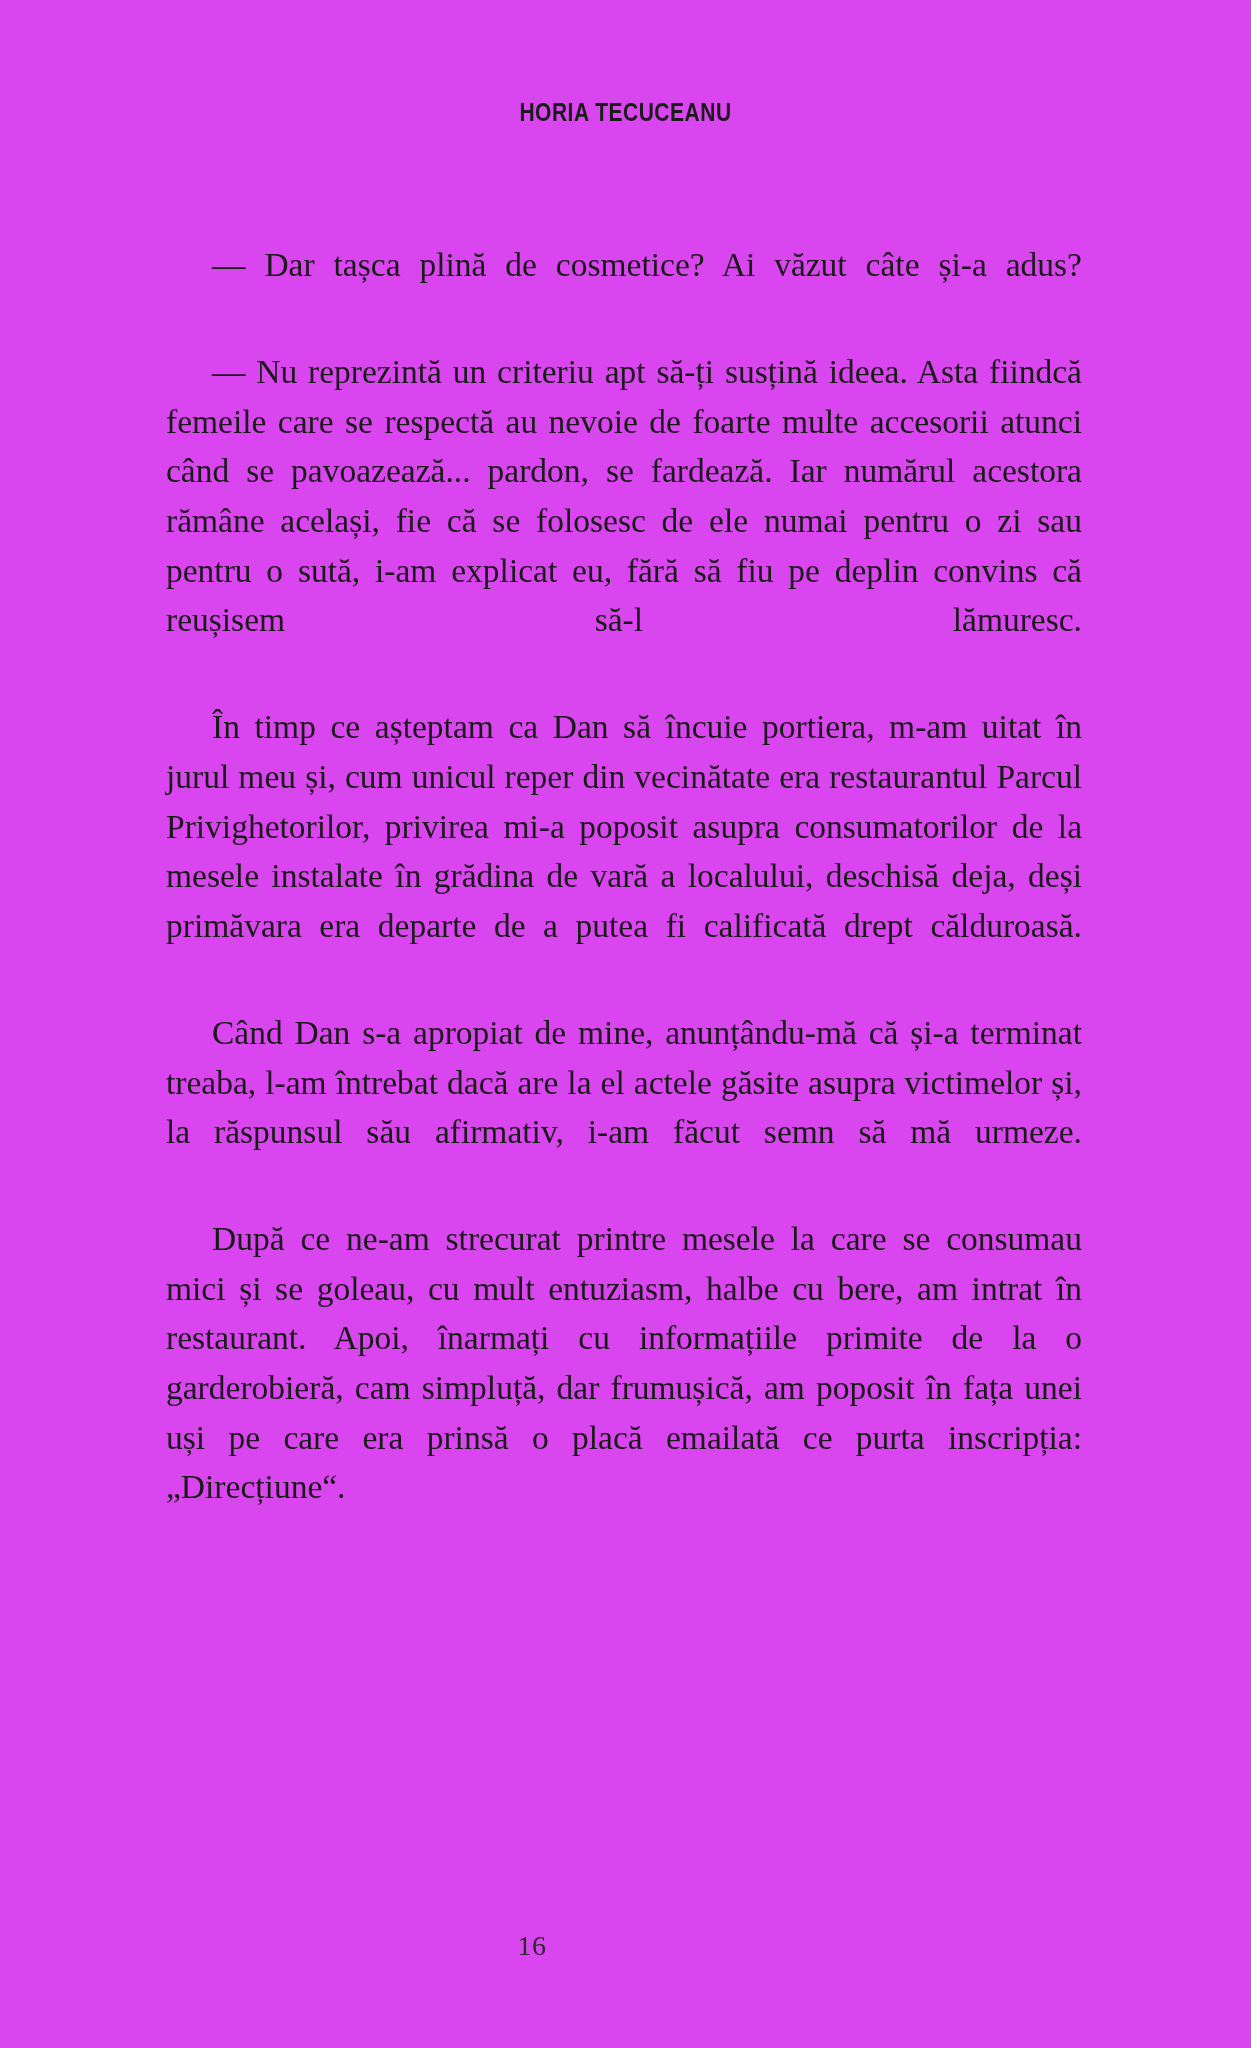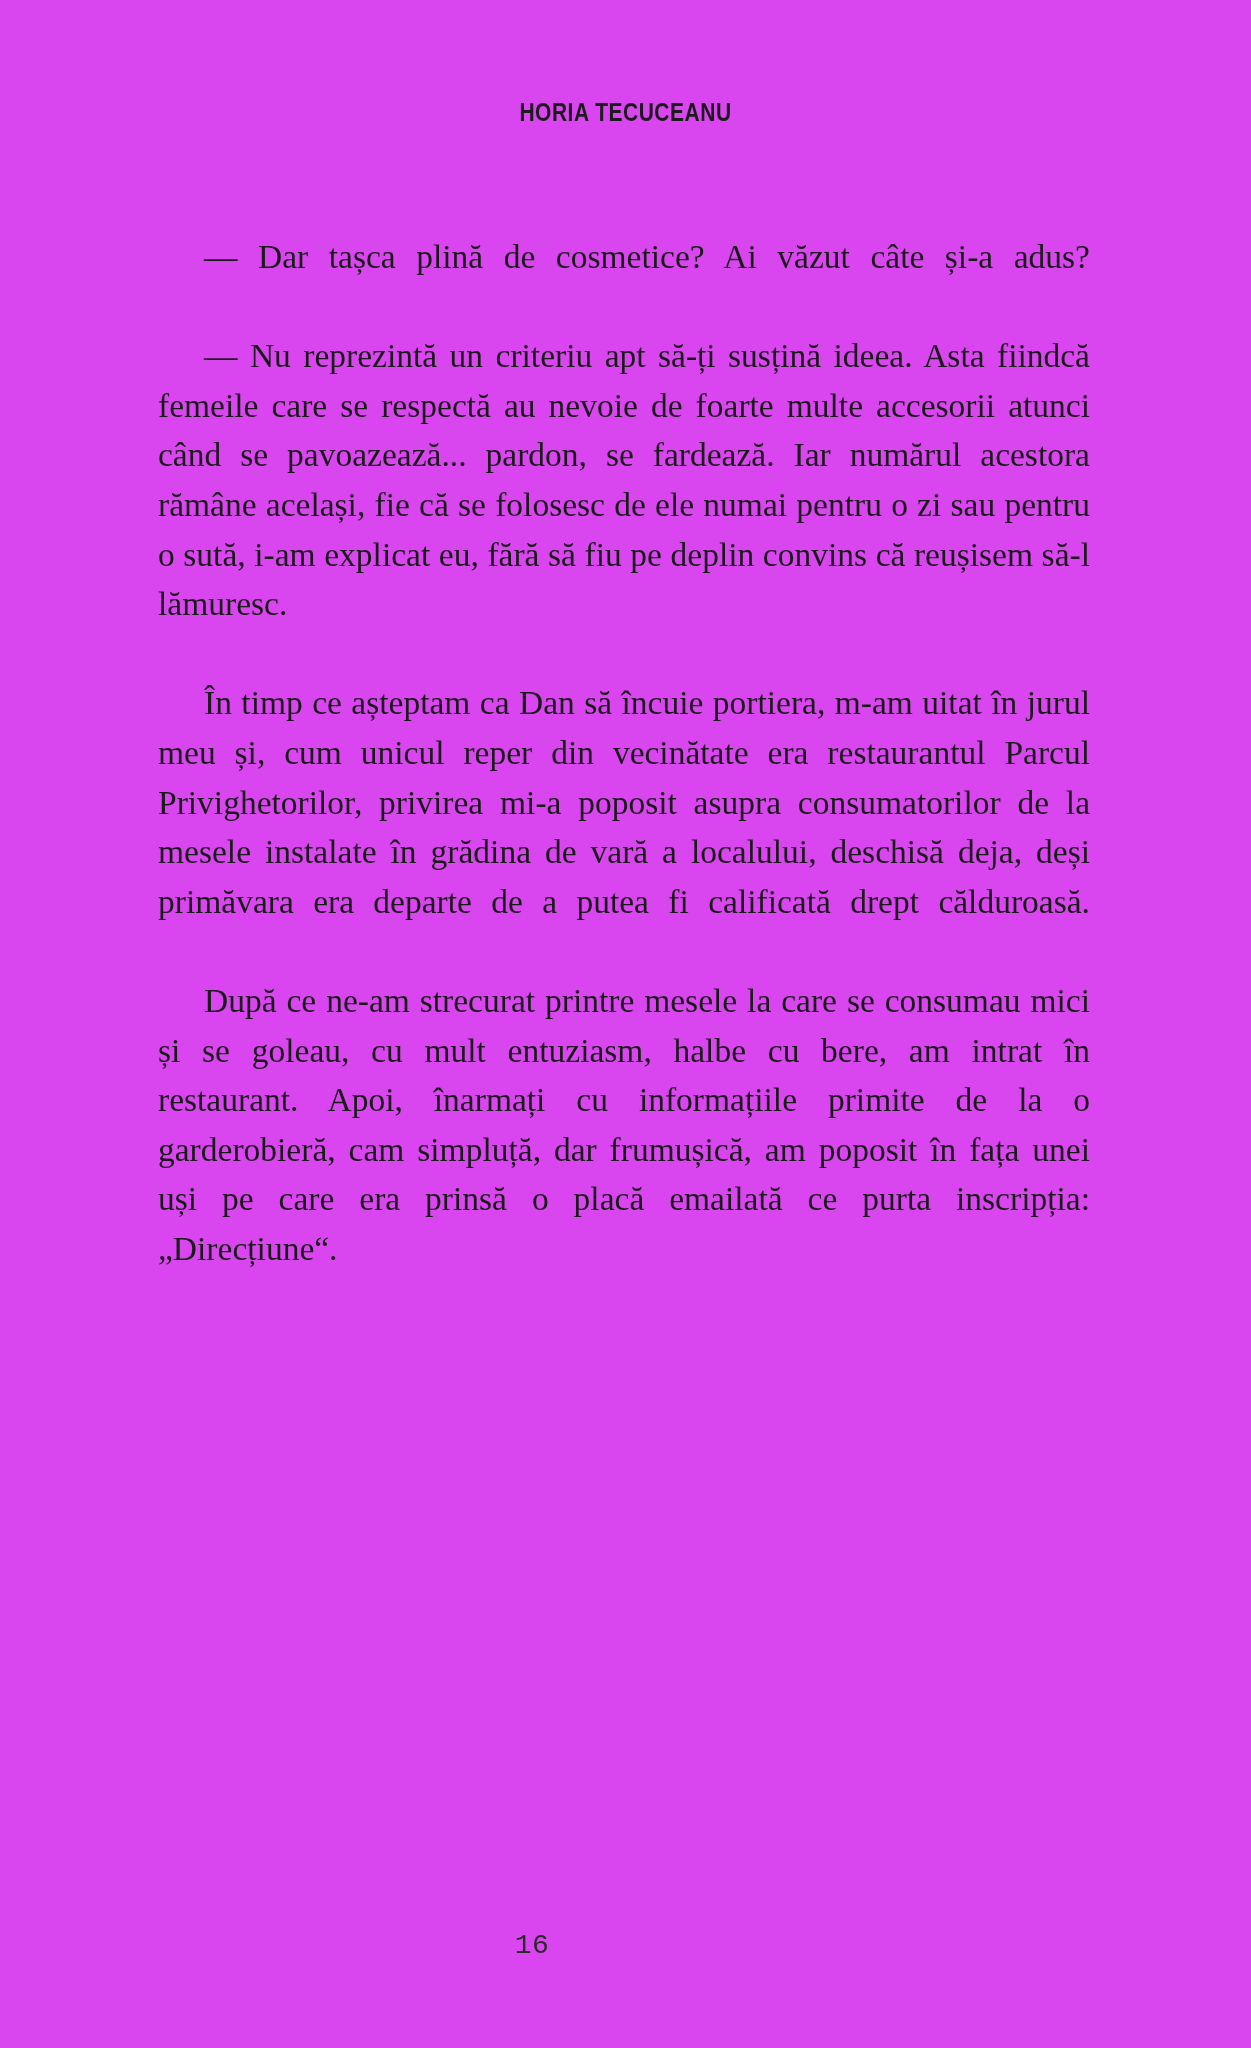--- a/index.html
+++ b/index.html
@@ -50,21 +50,21 @@
 
   
   .text-block {
     position: absolute;
     left: 158px;
     top: 232px;
     width: 932px;
   }
 
   .para {
-    margin: 0;
+    margin: 8px;
     font-size: 33.5px;
     line-height: 49.6px;
     text-align: justify;
     text-justify: inter-word;
     text-indent: 46px;
     color: #1a1a1a;
     hyphens: manual;
     word-spacing: 0.2px;
   }
   .para:last-child {
@@ -77,41 +77,41 @@
     width: 100%;
   }
 
   
   .folio {
     position: absolute;
     left: 0;
     top: 1930px;
     width: 1064px;
     text-align: center;
-    font-family: Liberation Mono, monospace;
   }
   .folio-number {
     font-size: 28px;
     color: #2a2a2a;
     letter-spacing: 0.5px;
   }
 </style>
 </head>
 <body>
 
 <div class="page">
 
   <div class="running-head">
     <span class="running-head-text">HORIA TECUCEANU</span>
   </div>
 
   <div class="text-block">
     <p class="para">— Dar tașca plină de cosmetice? Ai văzut câte și-a adus?</p>
     <p class="para">— Nu reprezintă un criteriu apt să-ți susțină ideea. Asta fiindcă femeile care se respectă au nevoie de foarte multe accesorii atunci când se pavoazează... pardon, se fardează. Iar numărul acestora rămâne același, fie că se folosesc de ele numai pentru o zi sau pentru o sută, i-am explicat eu, fără să fiu pe deplin convins că reușisem să-l lămuresc.</p>
     <p class="para">În timp ce așteptam ca Dan să încuie portiera, m-am uitat în jurul meu și, cum unicul reper din vecinătate era restaurantul Parcul Privighetorilor, privirea mi-a poposit asupra consumatorilor de la mesele instalate în grădina de vară a localului, deschisă deja, deși primăvara era departe de a putea fi calificată drept călduroasă.</p>
+    <p class="para">Când Dan s-a apropiat de mine, anunțându-mă că și-a terminat treaba, l-am întrebat dacă are la el actele găsite asupra victimelor și, la răspunsul său afirmativ, i-am făcut semn să mă urmeze.</p>
     <p class="para">După ce ne-am strecurat printre mesele la care se consumau mici și se goleau, cu mult entuziasm, halbe cu bere, am intrat în restaurant. Apoi, înarmați cu informațiile primite de la o garderobieră, cam sim­pluță, dar frumușică, am poposit în fața unei uși pe care era prinsă o placă emailată ce purta inscripția: „Direcțiune“.</p>
   </div>
 
   <div class="folio">
     <span class="folio-number">16</span>
   </div>
 
 </div>
 
 </body></html>

